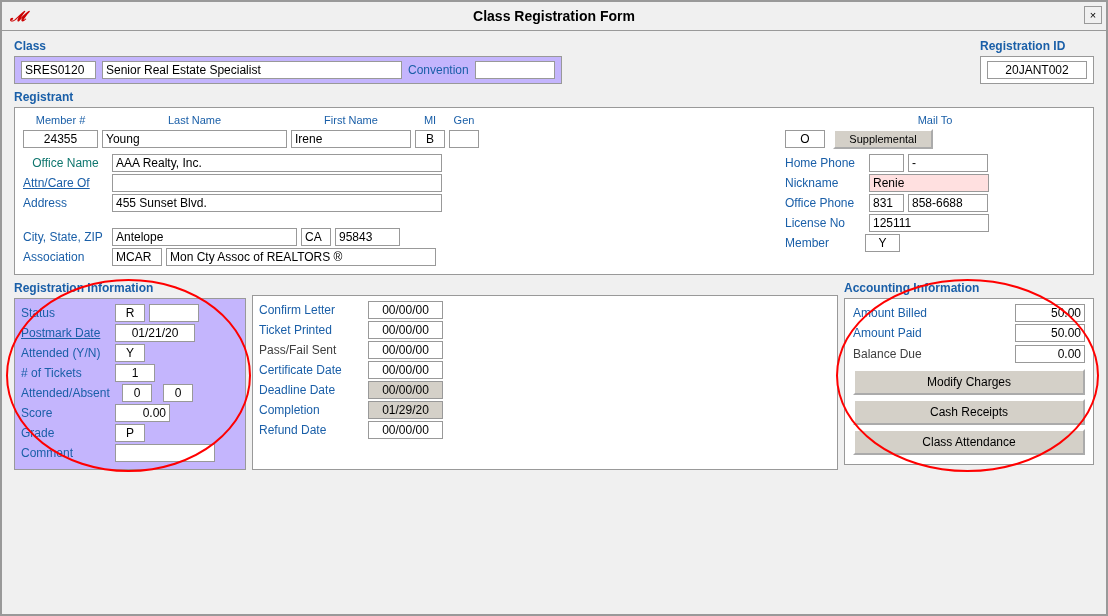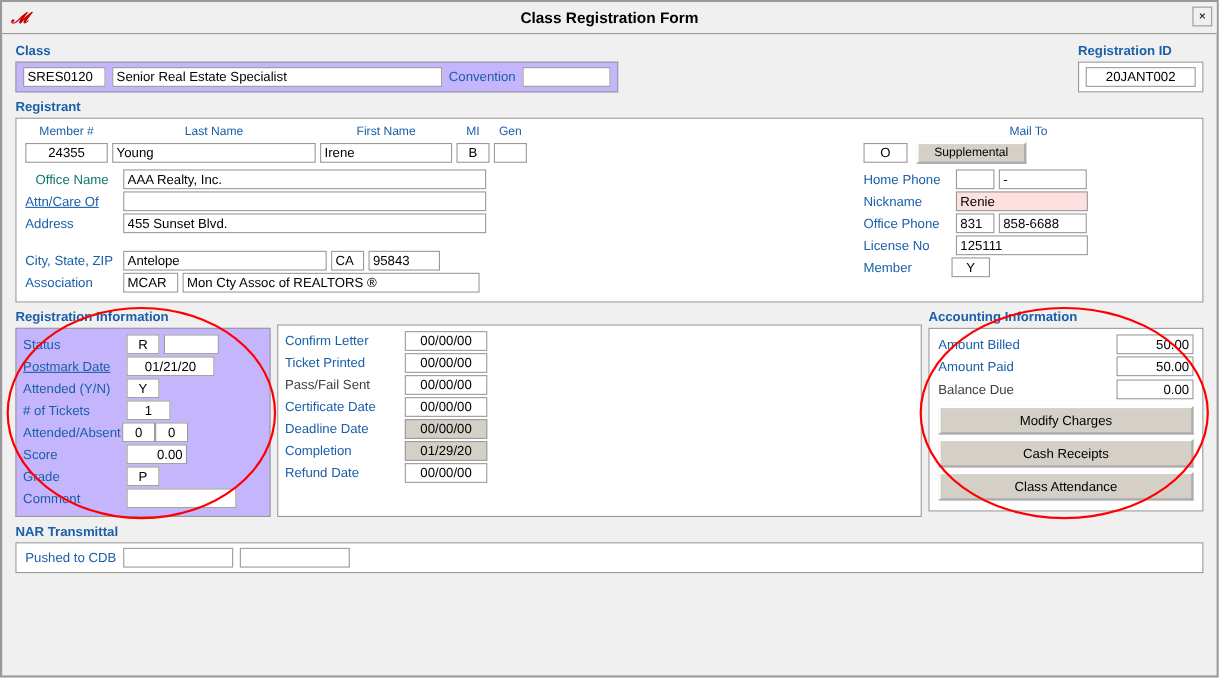--- a/index.html
+++ b/index.html
@@ -154,21 +154,21 @@
             <input type="text" style="width: 80px; text-align: center;" value="01/21/20">
           </div>
           <div style="display:flex; align-items:center; gap:4px; margin-bottom:2px;">
             <span style="color:#1a5fa8; min-width:90px;">Attended (Y/N)</span>
             <input type="text" style="width: 30px; text-align: center;" value="Y">
           </div>
           <div style="display:flex; align-items:center; gap:4px; margin-bottom:2px;">
             <span style="color:#1a5fa8; min-width:90px;"># of Tickets</span>
             <input type="text" style="width: 40px; text-align: center;" value="1">
           </div>
-          <div style="display:flex; align-items:center; gap:0; margin-bottom:2px;">
+          <div style="display:flex; align-items:center; gap:11px; margin-bottom:2px;">
             <span style="color:#1a5fa8; min-width:90px;">Attended/Absent</span>
             <input type="text" style="width: 30px; text-align: center;" value="0">
             <input type="text" style="width: 30px; text-align: center;" value="0">
           </div>
           <div style="display:flex; align-items:center; gap:4px; margin-bottom:2px;">
             <span style="color:#1a5fa8; min-width:90px;">Score</span>
             <input type="text" style="width: 55px; text-align: right;" value="0.00">
           </div>
           <div style="display:flex; align-items:center; gap:4px; margin-bottom:2px;">
             <span style="color:#1a5fa8; min-width:90px;">Grade</span>
@@ -233,23 +233,15 @@
             <input type="text" style="width: 70px; text-align: right;" value="0.00">
           </div>
           <button class="btn" style="margin-bottom:4px;">Modify Charges</button>
           <button class="btn" style="margin-bottom:4px;">Cash Receipts</button>
           <button class="btn">Class Attendance</button>
         </div>
       </div>
 
     </div>
 
-    <div>
-      <div class="section-label">NAR Transmittal</div>
-      <div style="border:1px solid #999; padding:4px 8px; background:#fff; display:flex; align-items:center; gap:6px;">
-        <span style="color:#1a5fa8;">Pushed to CDB</span>
-        <input type="text" style="width: 100px;" value="">
-        <input type="text" style="width: 100px;" value="">
-      </div>
-    </div>
 
   </div>
 </div>
 
 </body></html>

